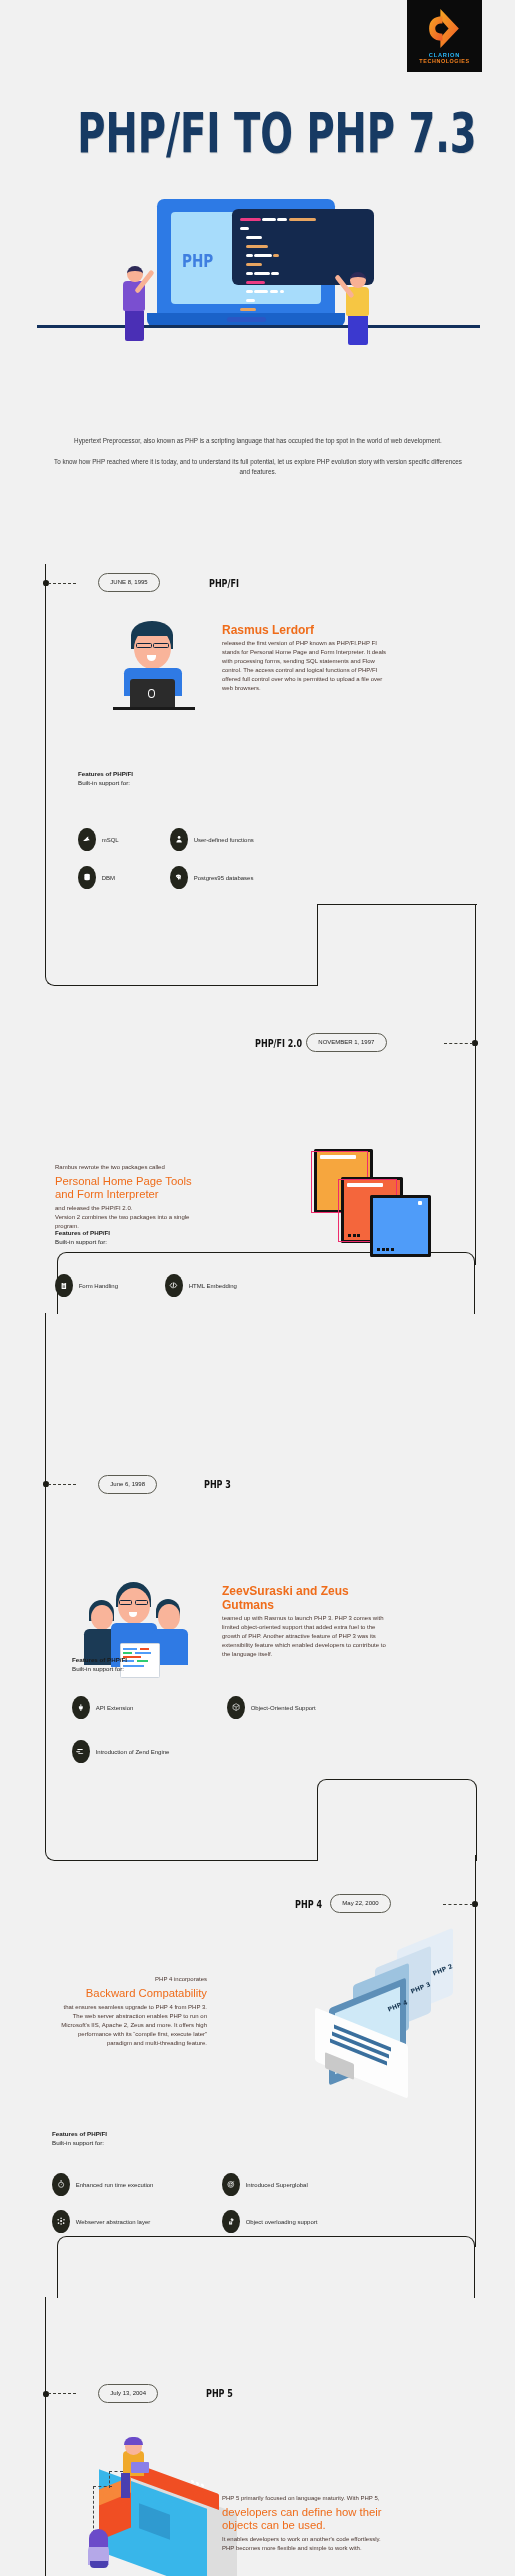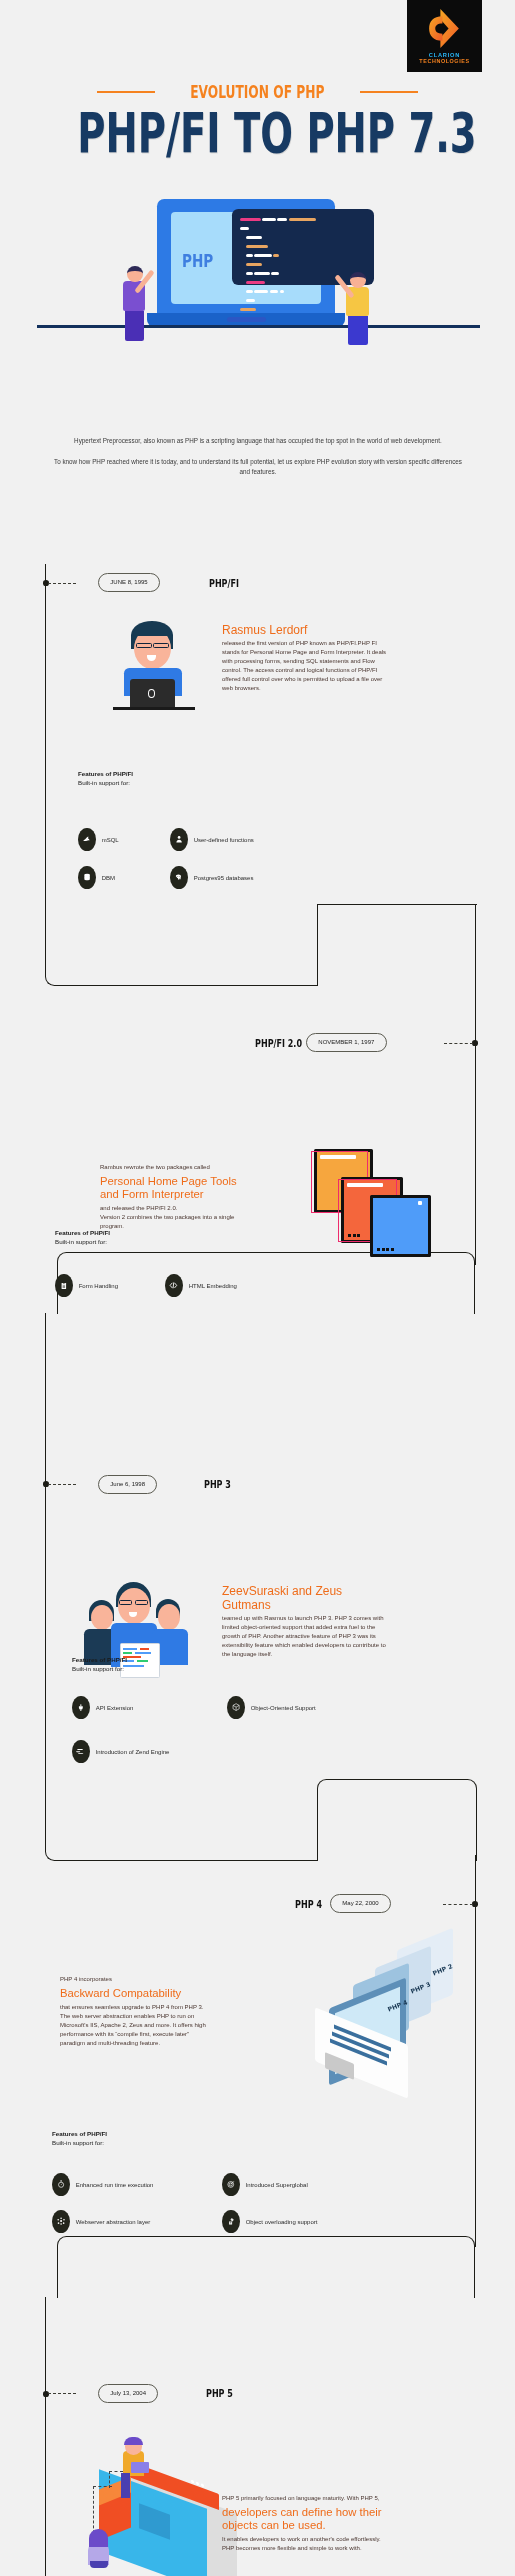--- a/index.html
+++ b/index.html
@@ -86,21 +86,21 @@
   }
   .vlabel {
     position: absolute; font-family: "DejaVu Sans", sans-serif; font-weight: 700;
     font-size: 9.8px; color: #111; transform: scaleX(0.82); transform-origin: left center;
     white-space: nowrap;
   }
   .vlabel.r { transform-origin: right center; }
 
   
   .lede { position: absolute; font-size: 6px; line-height: 1.5; color: #4a3630; }
-  .hl-name { font-size: 12px; color: #ef6c1a; line-height: 1.18; font-weight: 400;
+  .hl-name { font-size: 12px; color: #ef6c1a; line-height: 1.18; font-weight: 700;
     display: block; margin-bottom: 2.1px; }
   .hl-big { font-size: 11.3px; color: #ef6c1a; line-height: 1.2; display: block; margin: 2.6px 0; }
   .sm { font-size: 6px; color: #4a3630; display: block; }
 
   
   .feat-head { position: absolute; font-size: 6.2px; color: #1a1a1a; line-height: 1.5; }
   .feat-head b { font-weight: 700; }
   .feat { position: absolute; display: flex; align-items: center; gap: 6.2px; }
   .fico { width: 17.5px; height: 23px; border-radius: 50%/50%; background: #23251c;
     display: flex; align-items: center; justify-content: center; color: #fff;
@@ -145,25 +145,20 @@
           </linearGradient>
         </defs>
         <path d="M30 2 L66 40 L30 78 L30 58 L46 40 L30 22 Z" fill="url(#og)"></path>
         <path d="M34 16 C16 16 8 26 8 40 C8 54 16 64 34 64 L34 50 C24 50 20 46 20 40 C20 34 24 30 34 30 Z" fill="url(#og)"></path>
       </svg>
     </div>
     <div class="logo-l1">CLARION</div>
     <div class="logo-l2">TECHNOLOGIES</div>
   </div>
 
-  <div class="kicker-wrap">
-    <div class="kicker-line"></div>
-    <div class="kicker">EVOLUTION OF PHP</div>
-    <div class="kicker-line"></div>
-  </div>
   <div class="main-title">PHP/FI TO PHP 7.3</div>
 
   <div class="hero">
     <div class="laptop-body"></div>
     <div class="laptop-screen"></div>
     <div class="laptop-base"></div>
     <div class="laptop-notch"></div>
     <div class="php-word">PHP</div>
 
     <div class="code-card">
@@ -307,21 +302,21 @@
       <div class="winbar" style="width:4.1px; margin-left:45px;"></div>
       <div class="dots3">
           <i></i>
           <i></i>
           <i></i>
           <i></i>
         </div>
     </div>
   </div>
 
-  <div class="lede" style="left:55px; top:1163px; width:155px;margin-left:45px;">
+  <div class="lede" style="left:55px; top:1163px; width:155px;">
     <span class="sm">Rambus rewrote the two packages called</span>
     <span class="hl-big">Personal Home Page Tools and Form Interpreter</span>
     <span class="sm" style="white-space:pre-line;">and released the PHP/FI 2.0.
 Version 2 combines the two packages into a single program.</span>
   </div>
 
   <div class="feat-head" style="left:55px; top:1228px;">
     <b>Features of PHP/FI</b><br>
     <span>Built-in support for:</span>
   </div>
@@ -437,21 +432,21 @@
     <div style="position:absolute;left:6.2px;top:91px;width:93px;height:54px;background:#fdfdfd;transform:skewY(22deg);border-radius:3.1px;"></div>
     <div style="position:absolute;left:25px;top:101px;width:57px;height:3.6px;background:#3a6f9d;transform:skewY(22deg);"></div>
     <div style="position:absolute;left:23px;top:108px;width:57px;height:3.6px;background:#3a6f9d;transform:skewY(22deg);"></div>
     <div style="position:absolute;left:20.6px;top:115px;width:57px;height:3.6px;background:#3a6f9d;transform:skewY(22deg);"></div>
     <div style="position:absolute;left:15.5px;top:123px;width:29px;height:15.5px;background:#c9c9c9;transform:skewY(22deg);border-radius:1.5px;"></div>
     <div style="position:absolute;left:123px;top:31px;font-family:'DejaVu Sans',sans-serif;font-weight:700;font-size:6.2px;color:#1b3a55;transform:rotate(-22deg);">PHP 2</div>
     <div style="position:absolute;left:101px;top:49px;font-family:'DejaVu Sans',sans-serif;font-weight:700;font-size:6.2px;color:#1b3a55;transform:rotate(-22deg);">PHP 3</div>
     <div style="position:absolute;left:78px;top:67px;font-family:'DejaVu Sans',sans-serif;font-weight:700;font-size:6.2px;color:#1b3a55;transform:rotate(-22deg);">PHP 4</div>
   </div>
 
-  <div class="lede" style="left:60px; top:1975px; width:155px;">
+  <div class="lede" style="left:52px; top:1975px; width:155px;text-align:right;">
     <span class="sm">PHP 4 incorporates</span>
     <span class="hl-big">Backward Compatability</span>
     <span class="sm">that ensures seamless upgrade to PHP 4 from PHP 3. The web server abstraction enables PHP to run on Microsoft's IIS, Apache 2, Zeus and more.  It offers high performance with its “compile first, execute later” paradigm and multi-threading feature.</span>
   </div>
 
   <div class="feat-head" style="left:52px; top:2129px;">
     <b>Features of PHP/FI</b><br>
     <span>Built-in support for:</span>
   </div>
   <div class="feat" style="left:52px; top:2173px;">

